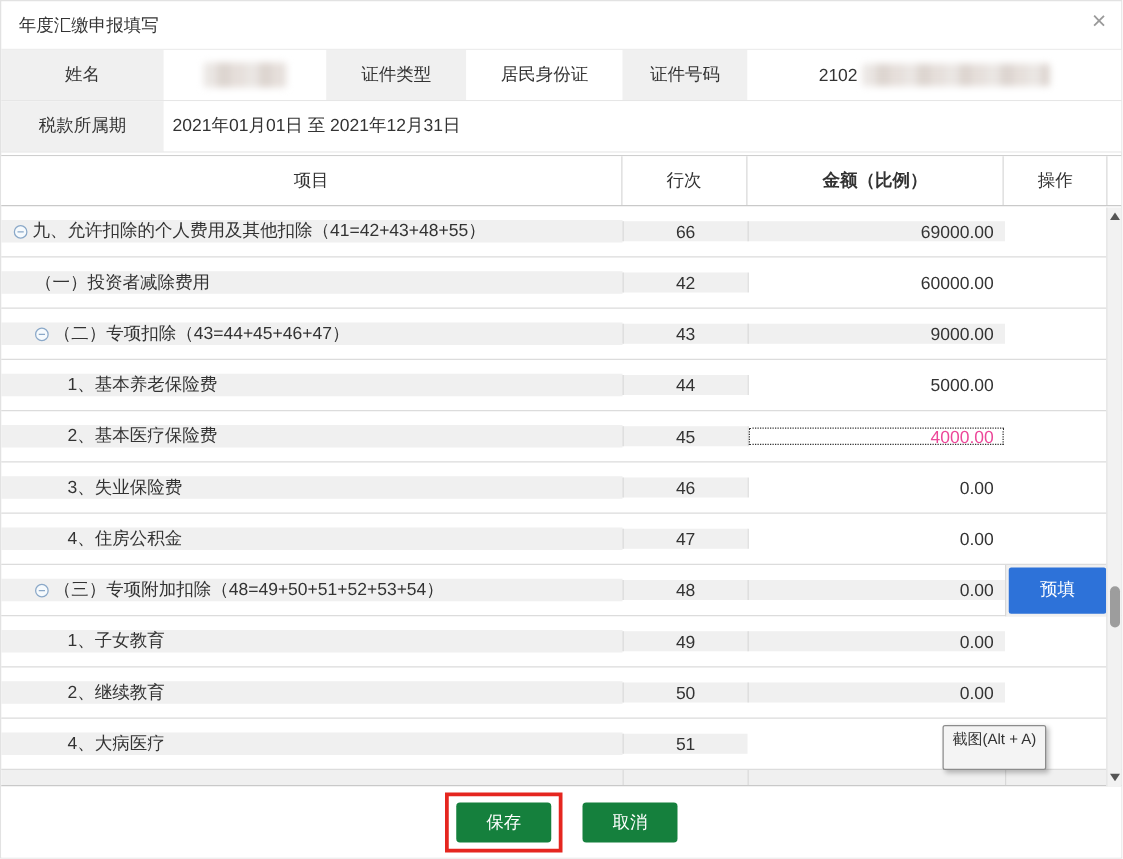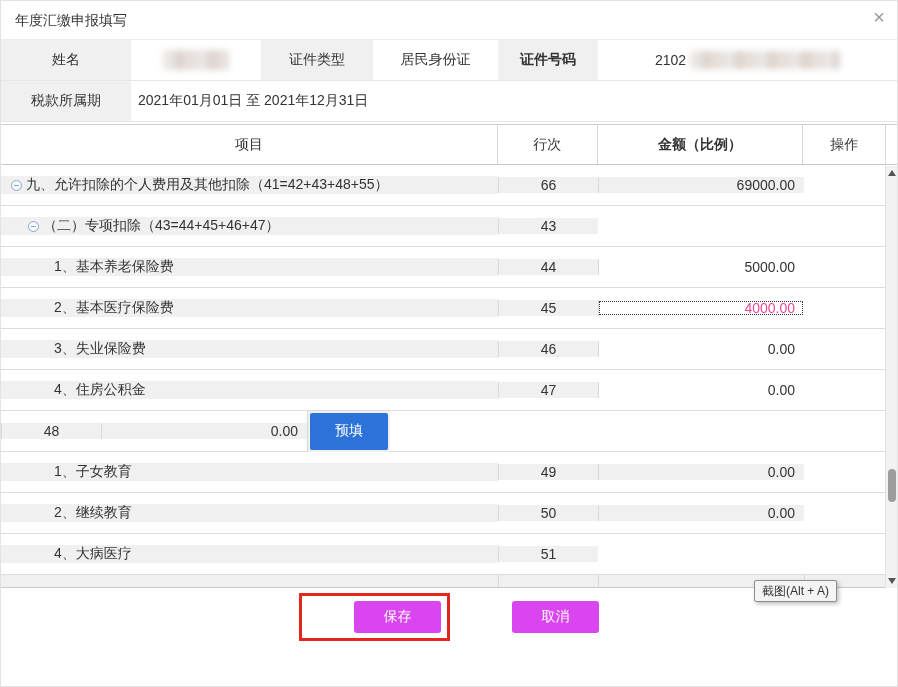--- a/index.html
+++ b/index.html
@@ -12,21 +12,21 @@
   .title { position:absolute; left:14px; top:11px; font-size:14px; color:#333; }
   .close { position:absolute; right:12px; top:6px; font-size:20px; color:#9a9a9a; cursor:pointer; line-height:1; }
 
   
   .info { margin-bottom:2px;text-align:center; }
   .info-row { display:flex; height:41px; border-bottom:1px solid #e6e6e6; }
   .cell { display:flex; align-items:center; font-size:14px; }
   .cell.label { background:#f0f0f0; justify-content:center; }
   .cell.value { background:#fff; justify-content:center; }
   .cell.value.left { justify-content:flex-start; padding-left:7px; }
-  .w130{width:130px;} .w112{width:112px;} .w125{width:125px;} .w100{width:100px;font-weight:bold;}
+  .w130{width:130px;} .w112{width:112px;} .w125{width:125px;} .w100{width:100px;}
   .grow{flex:1;}
   .redact { display:inline-block; border-radius:2px; filter:blur(3px);
     background:repeating-linear-gradient(90deg,#eae6e3 0 11px,#ddd5d0 11px 22px,#e6dfdb 22px 33px); }
   .redact-name { width:66px; height:20px; }
   .redact-id { width:150px; height:18px; margin-left:4px; }
 
   
   .table { position:relative; border-top:1px solid #cfcfcf; }
   .thead { display:flex; height:40px; border-bottom:1px solid #c9c9c9; background:#fff; }
   .th { display:flex; align-items:center; justify-content:center; font-size:14px; color:#333; }
@@ -53,26 +53,26 @@
     background:#f2f2f2; border-left:1px solid #e3e3e3; }
   .sb-up, .sb-down { position:absolute; left:2px; width:0; height:0;
     border-left:4px solid transparent; border-right:4px solid transparent; cursor:pointer; }
   .sb-up { top:4px; border-bottom:6px solid #555; }
   .sb-down { bottom:4px; border-top:6px solid #555; }
   .sb-thumb { position:absolute; top:303px; left:2px; width:8px; height:33px;
     background:#9d9d9d; border-radius:4px; cursor:pointer; }
 
   
   .footer { display:flex; justify-content:center; align-items:center; gap:16px; height:57px; background:#fff; }
-  .btn { width:87px; height:32px; border:none; border-radius:3px; background:#d946ef;
-    color:#fff; font-size:14px; cursor:pointer;margin-left:46px; }
+  .btn { width:76px; height:32px; border:none; border-radius:3px; background:#15803d;
+    color:#fff; font-size:14px; cursor:pointer; }
   .red-annot { border:3px solid #e5261f; padding:5px 6px; background:transparent; }
 
   
-  .tooltip { position:absolute; left:753px; top:579px; height:22px; padding:2px 7px;
+  .tooltip { position:absolute; left:753px; top:579px; height:36px; padding:2px 7px;
     background:#f4f4f4; border:1px solid #8c8c8c; border-radius:2px; font-size:12px;
     color:#333; box-shadow:2px 2px 4px rgba(0,0,0,.25); white-space:nowrap; z-index:5; }
 </style>
 </head>
 <body>
 
 <div class="dialog">
 
   <div class="titlebar">
     <span class="title">年度汇缴申报填写</span>
@@ -113,27 +113,36 @@
       <div class="tr">
         <div class="td c-item ind0">
             <span class="minus"></span>
             <span>九、允许扣除的个人费用及其他扣除（41=42+43+48+55）</span>
           </div>
         <div class="td c-line">66</div>
         <div class="td c-amt">69000.00</div>
         <div class="td c-op"></div>
       </div>
 
+      <div class="tr">
+        <div class="td c-item ind1">
+            <span>（一）投资者减除费用</span>
+          </div>
+        <div class="td c-line">42</div>
+        <div class="td c-amt white">60000.00</div>
+        <div class="td c-op"></div>
+      </div>
 
       <div class="tr">
         <div class="td c-item ind1">
             <span class="minus"></span>
             <span>（二）专项扣除（43=44+45+46+47）</span>
           </div>
         <div class="td c-line">43</div>
+        <div class="td c-amt">9000.00</div>
         <div class="td c-op"></div>
       </div>
 
       <div class="tr">
         <div class="td c-item ind2">
             <span>1、基本养老保险费</span>
           </div>
         <div class="td c-line">44</div>
         <div class="td c-amt white">5000.00</div>
         <div class="td c-op"></div>
@@ -160,20 +169,24 @@
       <div class="tr">
         <div class="td c-item ind2">
             <span>4、住房公积金</span>
           </div>
         <div class="td c-line">47</div>
         <div class="td c-amt white">0.00</div>
         <div class="td c-op"></div>
       </div>
 
       <div class="tr">
+        <div class="td c-item ind1">
+            <span class="minus"></span>
+            <span>（三）专项附加扣除（48=49+50+51+52+53+54）</span>
+          </div>
         <div class="td c-line">48</div>
         <div class="td c-amt">0.00</div>
         <div class="td c-op">
           <button class="prefill">预填</button>
         </div>
       </div>
 
       <div class="tr">
         <div class="td c-item ind2">
             <span>1、子女教育</span>

